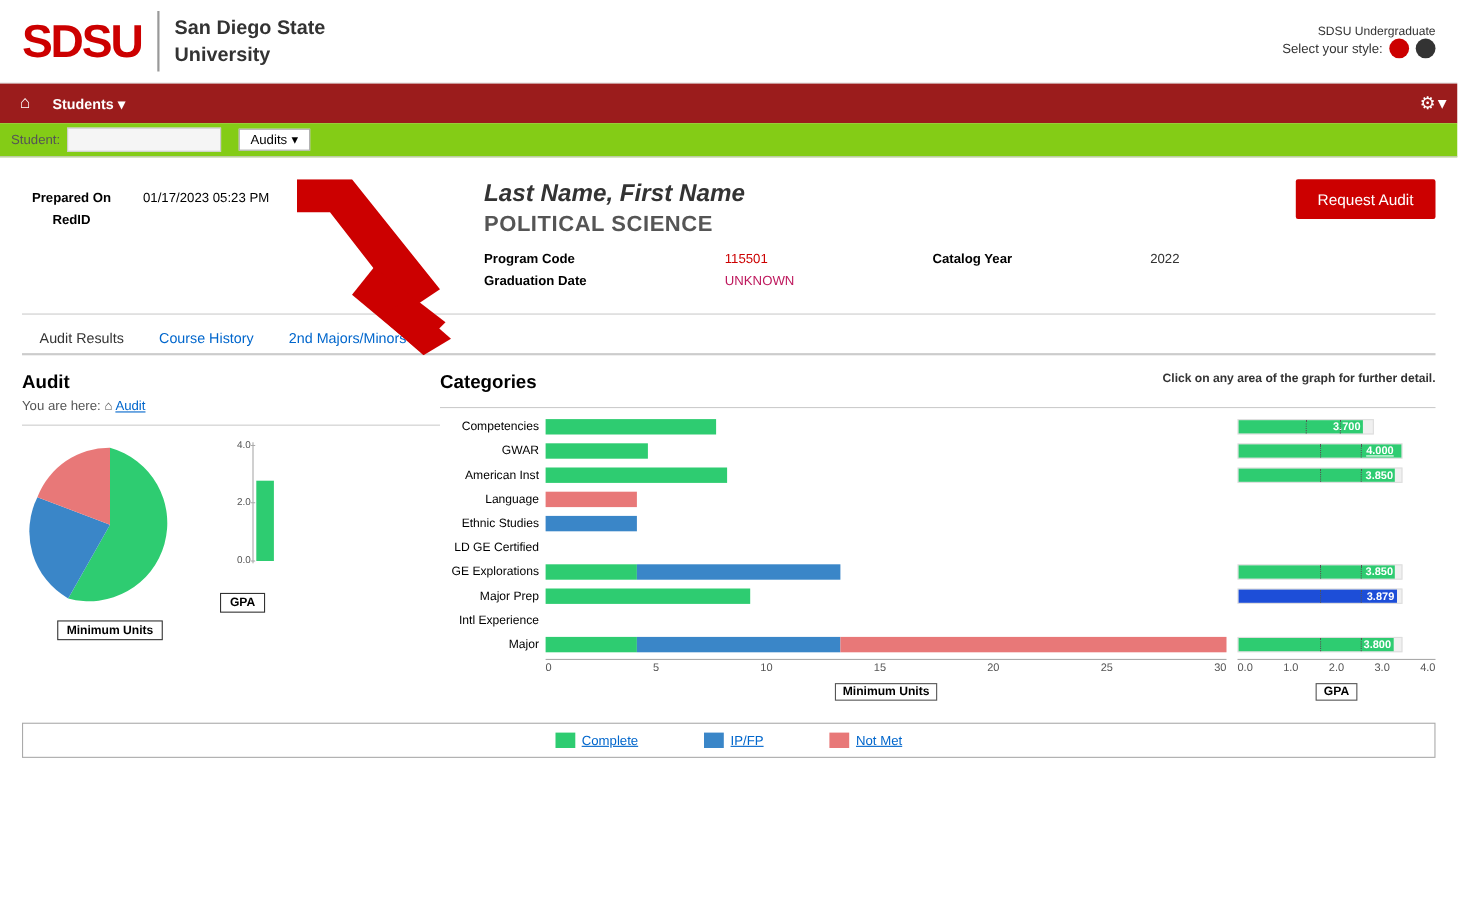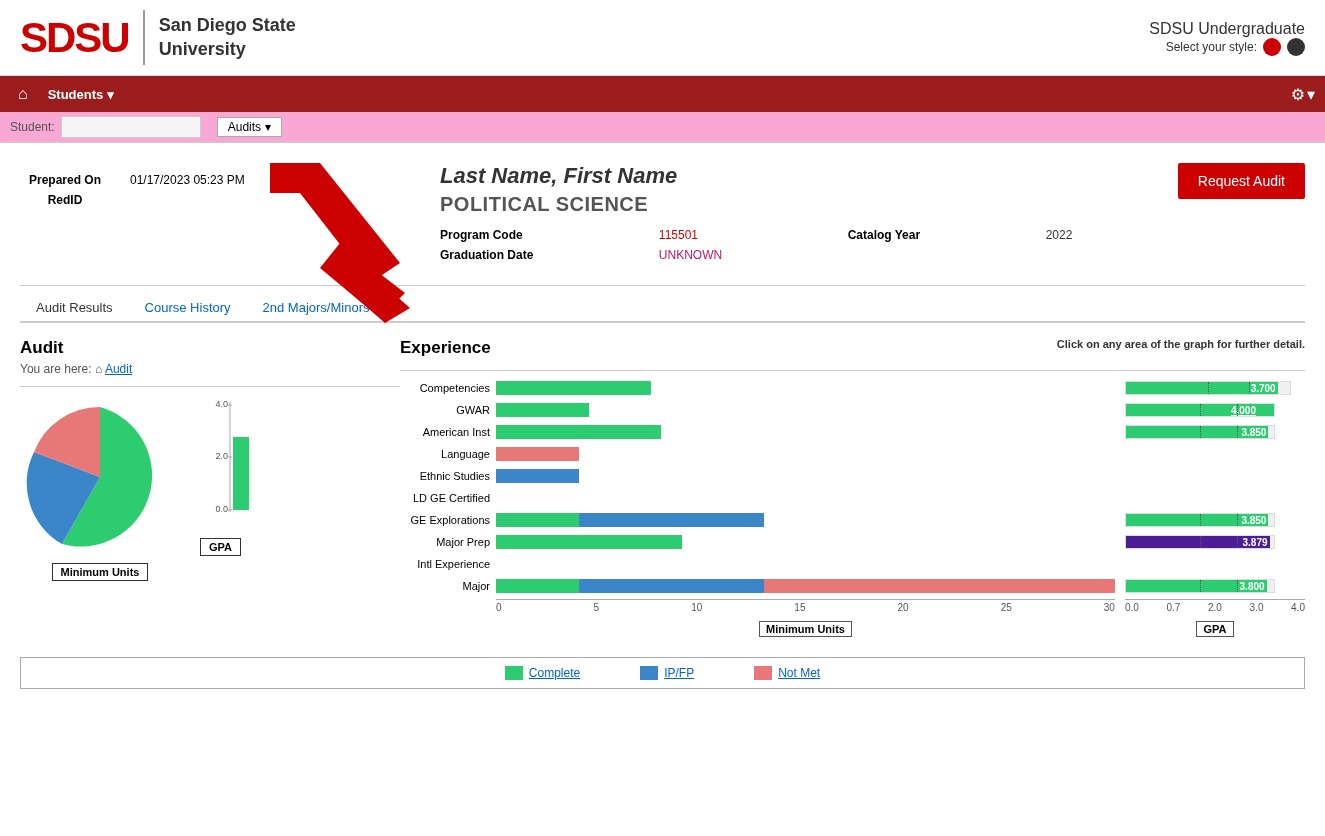--- a/index.html
+++ b/index.html
@@ -35,21 +35,21 @@
       font-size: 18px;
       font-weight: bold;
       color: #333;
       line-height: 1.3;
     }
     .header-right {
       text-align: right;
       font-size: 12px;
       color: #333;
     }
-    .header-right .title { font-size: 16px; margin-bottom: 0; }
+    .header-right .title { font-size: 11px; margin-bottom: 0; }
     .style-selector {
       display: flex;
       align-items: center;
       gap: 6px;
       justify-content: flex-end;
     }
     .style-dot {
       width: 18px;
       height: 18px;
       border-radius: 50%;
@@ -92,21 +92,21 @@
       border: none;
       cursor: pointer;
       font-size: 16px;
       display: flex;
       align-items: center;
       gap: 2px;
     }
 
     
     .sub-nav {
-      background: #f9a8d4;
+      background: #84cc16;
       display: flex;
       align-items: center;
       padding: 4px 10px;
       border-bottom: 1px solid #ccc;
       gap: 16px;
     }
     .student-label { font-size: 12px; color: #555; }
     .student-input {
       width: 140px;
       height: 22px;
@@ -499,21 +499,21 @@
           </svg>
           <div style="text-align:center;margin-top:2px;">
             <span style="border:1px solid #333;padding:2px 8px;font-size:11px;font-weight:bold;">GPA</span>
           </div>
         </div>
       </div>
     </div>
 
     <div class="categories-section">
       <div class="categories-header">
-        <div class="section-title">Experience</div>
+        <div class="section-title">Categories</div>
         <div class="click-hint">Click on any area of the graph for further detail.</div>
       </div>
       <div class="divider-line"></div>
 
       <div class="bar-charts-container">
 
         <div class="main-bar-chart">
 
           <div id="bar-rows-container">
               <div class="chart-row">
@@ -591,32 +591,32 @@
             </div>
             <div class="chart-axis-title">
               <span class="axis-title-box">Minimum Units</span>
             </div>
           </div>
         </div>
 
         <div class="gpa-bar-chart">
           <div id="gpa-rows-container">
               <div class="gpa-row" style="min-height: 18px; margin-bottom: 4px;">
-                <div style="width: 166px; height: 14px; position: relative; background: rgb(240, 240, 240); border: 1px solid rgb(221, 221, 221);">
+                <div style="width: 124px; height: 14px; position: relative; background: rgb(240, 240, 240); border: 1px solid rgb(221, 221, 221);">
                   <div style="height: 100%; background: rgb(46, 204, 113); width: 92.5%; position: relative;">
                     <span style="position: absolute; right: 2px; top: 1px; font-size: 10px; font-weight: bold; color: rgb(255, 255, 255);">3.700</span>
                   </div>
                   <div style="position: absolute; top: 0px; bottom: 0px; border-left: 1px dotted rgb(85, 85, 85); left: 50%; pointer-events: none;"></div>
                   <div style="position: absolute; top: 0px; bottom: 0px; border-left: 1px dotted rgb(85, 85, 85); left: 75%; pointer-events: none;"></div>
                 </div>
               </div>
               <div class="gpa-row" style="min-height: 18px; margin-bottom: 4px;">
                 <div style="width: 150px; height: 14px; position: relative; background: rgb(240, 240, 240); border: 1px solid rgb(221, 221, 221);">
                   <div style="height: 100%; background: rgb(46, 204, 113); width: 100%; position: relative;">
-                    <span style="position: absolute; right: 18px; top: 1px; font-size: 10px; font-weight: bold; color: rgb(255, 255, 255); text-decoration: underline;">4.000</span>
+                    <span style="position: absolute; right: 7px; top: 1px; font-size: 10px; font-weight: bold; color: rgb(255, 255, 255); text-decoration: underline;">4.000</span>
                   </div>
                   <div style="position: absolute; top: 0px; bottom: 0px; border-left: 1px dotted rgb(85, 85, 85); left: 50%; pointer-events: none;"></div>
                   <div style="position: absolute; top: 0px; bottom: 0px; border-left: 1px dotted rgb(85, 85, 85); left: 75%; pointer-events: none;"></div>
                 </div>
               </div>
               <div class="gpa-row" style="min-height: 18px; margin-bottom: 4px;">
                 <div style="width: 150px; height: 14px; position: relative; background: rgb(240, 240, 240); border: 1px solid rgb(221, 221, 221);">
                   <div style="height: 100%; background: rgb(46, 204, 113); width: 96.25%; position: relative;">
                     <span style="position: absolute; right: 2px; top: 1px; font-size: 10px; font-weight: bold; color: rgb(255, 255, 255);">3.850</span>
                   </div>
@@ -637,21 +637,21 @@
                 <div style="width: 150px; height: 14px; position: relative; background: rgb(240, 240, 240); border: 1px solid rgb(221, 221, 221);">
                   <div style="height: 100%; background: rgb(46, 204, 113); width: 96.25%; position: relative;">
                     <span style="position: absolute; right: 2px; top: 1px; font-size: 10px; font-weight: bold; color: rgb(255, 255, 255);">3.850</span>
                   </div>
                   <div style="position: absolute; top: 0px; bottom: 0px; border-left: 1px dotted rgb(85, 85, 85); left: 50%; pointer-events: none;"></div>
                   <div style="position: absolute; top: 0px; bottom: 0px; border-left: 1px dotted rgb(85, 85, 85); left: 75%; pointer-events: none;"></div>
                 </div>
               </div>
               <div class="gpa-row" style="min-height: 18px; margin-bottom: 4px;">
                 <div style="width: 150px; height: 14px; position: relative; background: rgb(240, 240, 240); border: 1px solid rgb(221, 221, 221);">
-                  <div style="height: 100%; background: #4c1d95; width: 96.975%; position: relative;">
+                  <div style="height: 100%; background: #1d4ed8; width: 96.975%; position: relative;">
                     <span style="position: absolute; right: 2px; top: 1px; font-size: 10px; font-weight: bold; color: rgb(255, 255, 255);">3.879</span>
                   </div>
                   <div style="position: absolute; top: 0px; bottom: 0px; border-left: 1px dotted rgb(85, 85, 85); left: 50%; pointer-events: none;"></div>
                   <div style="position: absolute; top: 0px; bottom: 0px; border-left: 1px dotted rgb(85, 85, 85); left: 75%; pointer-events: none;"></div>
                 </div>
               </div>
               <div class="gpa-row" style="min-height: 18px; margin-bottom: 4px;">
                 <div style="height: 14px;"></div>
               </div>
               <div class="gpa-row" style="min-height: 18px; margin-bottom: 4px;">
@@ -662,21 +662,21 @@
                   <div style="position: absolute; top: 0px; bottom: 0px; border-left: 1px dotted rgb(85, 85, 85); left: 50%; pointer-events: none;"></div>
                   <div style="position: absolute; top: 0px; bottom: 0px; border-left: 1px dotted rgb(85, 85, 85); left: 75%; pointer-events: none;"></div>
                 </div>
               </div>
             </div>
 
           <div style="margin-top:3px;">
             <div style="border-top:1px solid #aaa;"></div>
             <div class="axis-labels">
               <span>0.0</span>
-                <span>0.7</span>
+                <span>1.0</span>
                 <span>2.0</span>
                 <span>3.0</span>
                 <span>4.0</span>
             </div>
             <div class="chart-axis-title">
               <span class="axis-title-box">GPA</span>
             </div>
           </div>
         </div>
       </div>

